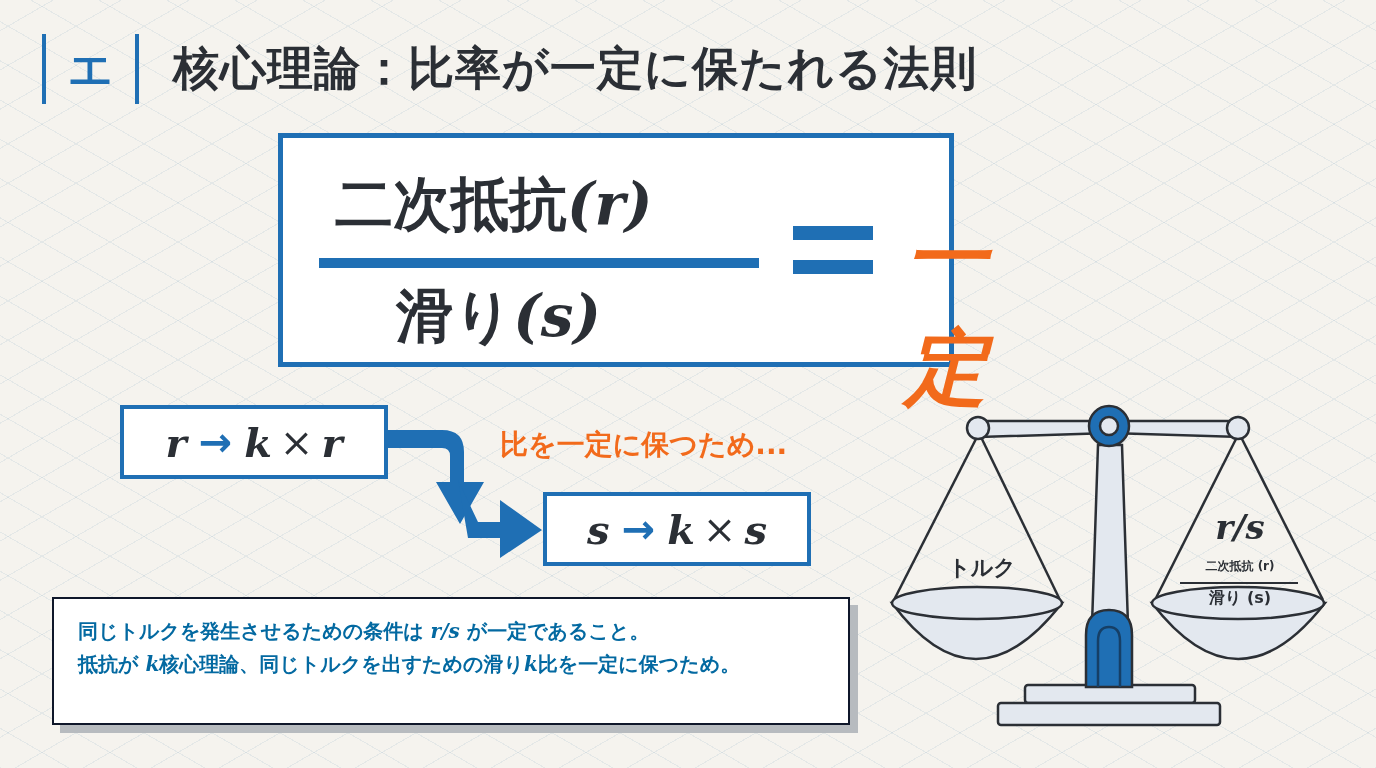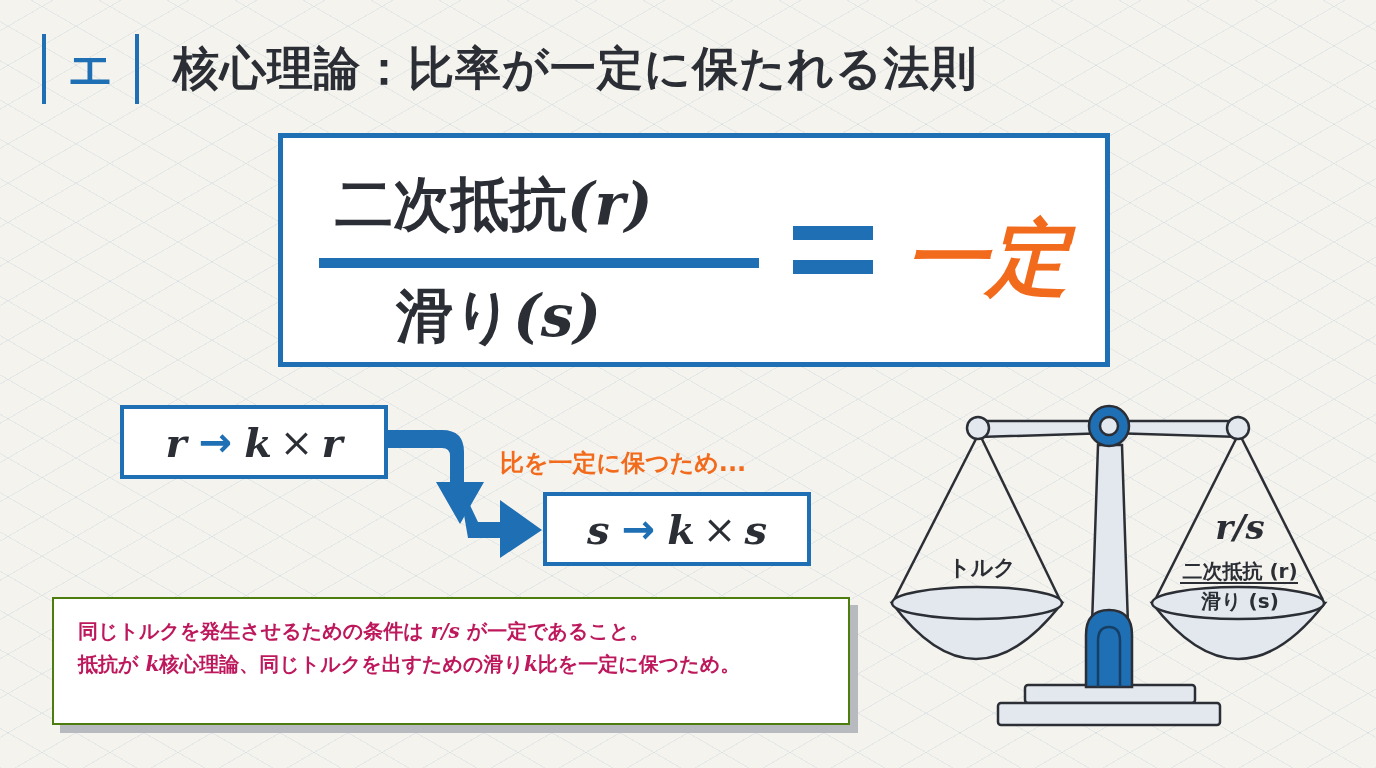--- a/index.html
+++ b/index.html
@@ -15,50 +15,50 @@
       repeating-linear-gradient(30deg, rgba(150,180,200,0.18) 0 1px, transparent 1px 34px),
       repeating-linear-gradient(-30deg, rgba(150,180,200,0.18) 0 1px, transparent 1px 34px);
     pointer-events:none;
   }
   .header { position:absolute; left:42px; top:34px; height:70px; display:flex; align-items:center; }
   .hbar { width:4px; height:70px; background:#1f6fb4; }
   .hletter { font-weight:bold; font-size:44px; color:#1f6fb4; padding:0 22px; }
   .htitle { font-weight:bold; font-size:46px; color:#2b2f35; padding-left:34px; letter-spacing:1px; }
 
   .formula-box {
-    position:absolute; left:278px; top:133px; width:832px; height:234px;
+    position:absolute; left:278px; top:133px; width:676px; height:234px;
     background:#fff; border:5px solid #1f6fb4; box-sizing:border-box;
   }
   .frac-num { position:absolute; left:52px; top:28px; font-weight:bold; font-size:58px; color:#2b2f35; }
   .frac-line { position:absolute; left:36px; top:120px; width:440px; height:10px; background:#1f6fb4; }
   .frac-den { position:absolute; left:95px; top:140px; font-weight:bold; font-size:58px; color:#2b2f35;margin-left:18px; }
   .equals { position:absolute; left:510px; top:88px; width:80px; height:52px; }
   .equals div { height:14px; background:#1f6fb4; margin-bottom:20px; }
   .constant { position:absolute; left:622px; top:66px; font-weight:bold; font-size:82px; color:#f26a1b;font-style:italic; }
   .math { font-family:"DejaVu Serif", serif; font-style:italic; font-weight:bold; }
 
   .mbox {
     position:absolute; background:#fff; border:4px solid #1f6fb4; box-sizing:border-box;
     display:flex; align-items:center; justify-content:center;
     font-family:"DejaVu Serif", serif; font-weight:bold; font-size:40px; color:#2b2f35;
   }
   .mbox .arr { color:#1f6fb4; font-style:normal; margin:0 12px; font-family:"DejaVu Sans", sans-serif; }
   .mbox i { font-style:italic; }
   .mbox .x { font-style:normal; font-weight:normal; margin:0 8px; }
   .box-r { left:120px; top:405px; width:268px; height:74px; }
   .box-s { left:543px; top:492px; width:268px; height:74px; }
-  .note-orange { position:absolute; left:500px; top:447px; font-weight:bold; font-size:24px; color:#f26a1b; }
+  .note-orange { position:absolute; left:500px; top:426px; font-weight:bold; font-size:28px; color:#f26a1b; }
 
   .flow-arrow { position:absolute; left:380px; top:420px; width:170px; height:150px; }
 
   .desc-box {
     position:absolute; left:52px; top:597px; width:798px; height:128px;
-    background:#fff; border:2px solid #4d7c0f; box-sizing:border-box;
+    background:#fff; border:2px solid #0f172a; box-sizing:border-box;
     box-shadow:8px 8px 0 #b7bbbf;
-    padding:16px 24px; font-weight:bold; font-size:20px; line-height:33px; color:#be185d;
+    padding:16px 24px; font-weight:bold; font-size:20px; line-height:33px; color:#0369a1;
   }
   .desc-box i { font-family:"DejaVu Serif", serif; font-style:italic; }
 
   .scale { position:absolute; left:880px; top:395px; width:460px; height:340px; }
   .scale-label { position:absolute; font-weight:bold; color:#2b2f35; text-align:center; }
 </style>
 </head>
 <body>
 
 <div class="grid-bg"></div>
@@ -147,15 +147,15 @@
     <g stroke="#2b2f35" stroke-width="2.5">
       <circle cx="229" cy="31" r="20" fill="#1f6fb4"></circle>
       <circle cx="229" cy="31" r="9" fill="#e3e8ef"></circle>
       <path d="M206 292 L206 240 Q206 215 229 215 Q252 215 252 240 L252 292 Z" fill="#1f6fb4"></path>
       <path d="M218 292 L218 246 Q218 232 229 232 Q240 232 240 246 L240 292" fill="none" stroke="#163f66"></path>
     </g>
     <line x1="300" y1="188" x2="418" y2="188" stroke="#2b2f35" stroke-width="2"></line>
   </svg>
   <div class="scale-label" style="left:52px; top:158px; width:100px; font-size:22px;">トルク</div>
   <div class="scale-label math" style="left:300px; top:112px; width:120px; font-size:34px;">r/s</div>
-  <div class="scale-label" style="left:292px; top:163px; width:136px; font-size:20px;">二次抵抗 (r)</div>
-  <div class="scale-label" style="left:292px; top:193px; width:136px; font-size:20px;">滑り (s)</div>
+  <div class="scale-label" style="left:292px; top:163px; width:136px; font-size:12px;">二次抵抗 (r)</div>
+  <div class="scale-label" style="left:292px; top:193px; width:136px; font-size:16px;">滑り (s)</div>
 </div>
 
 </body></html>

